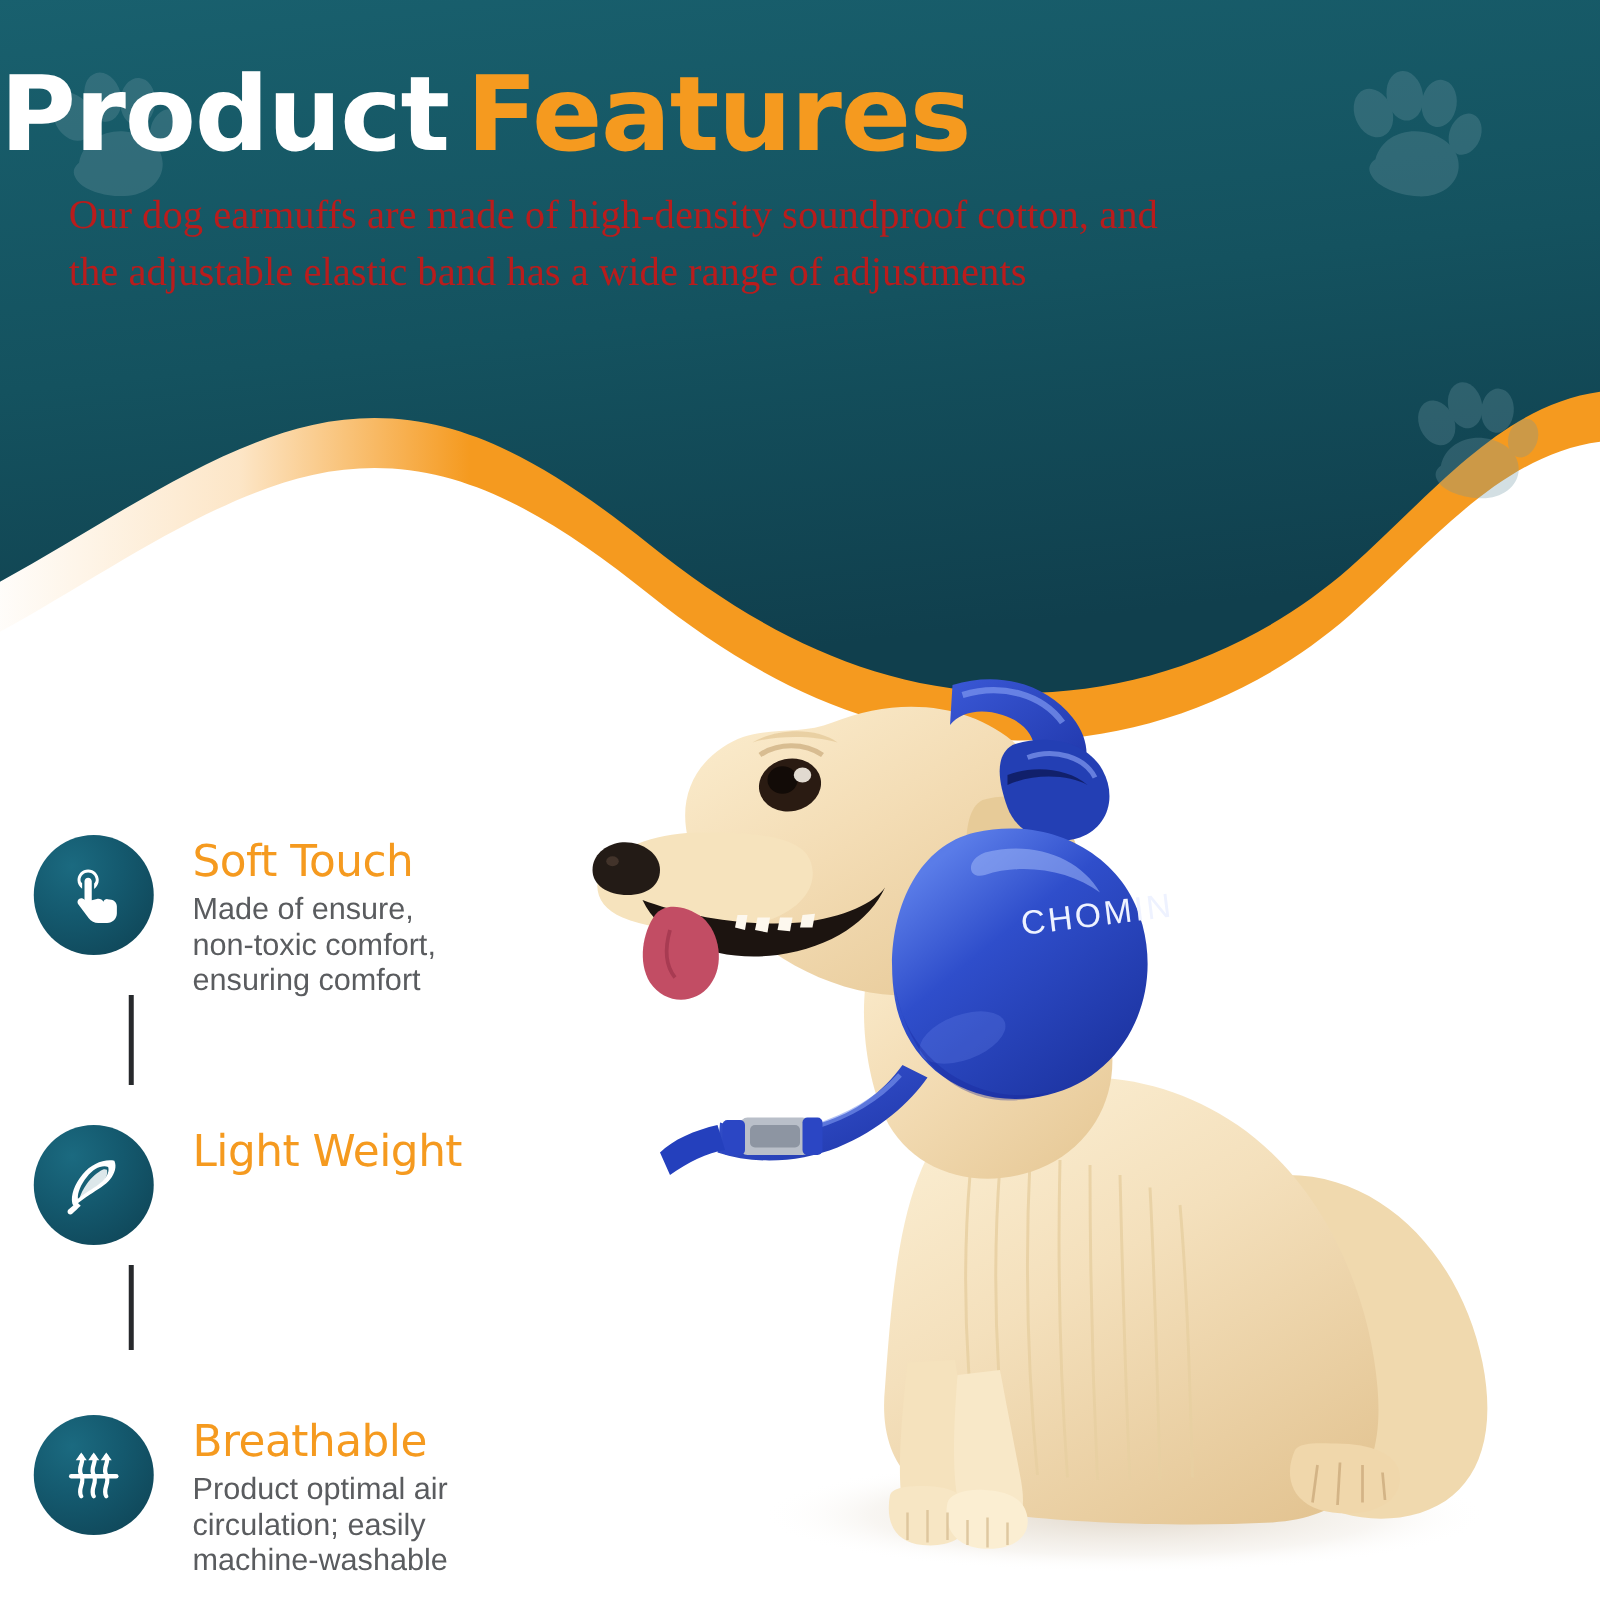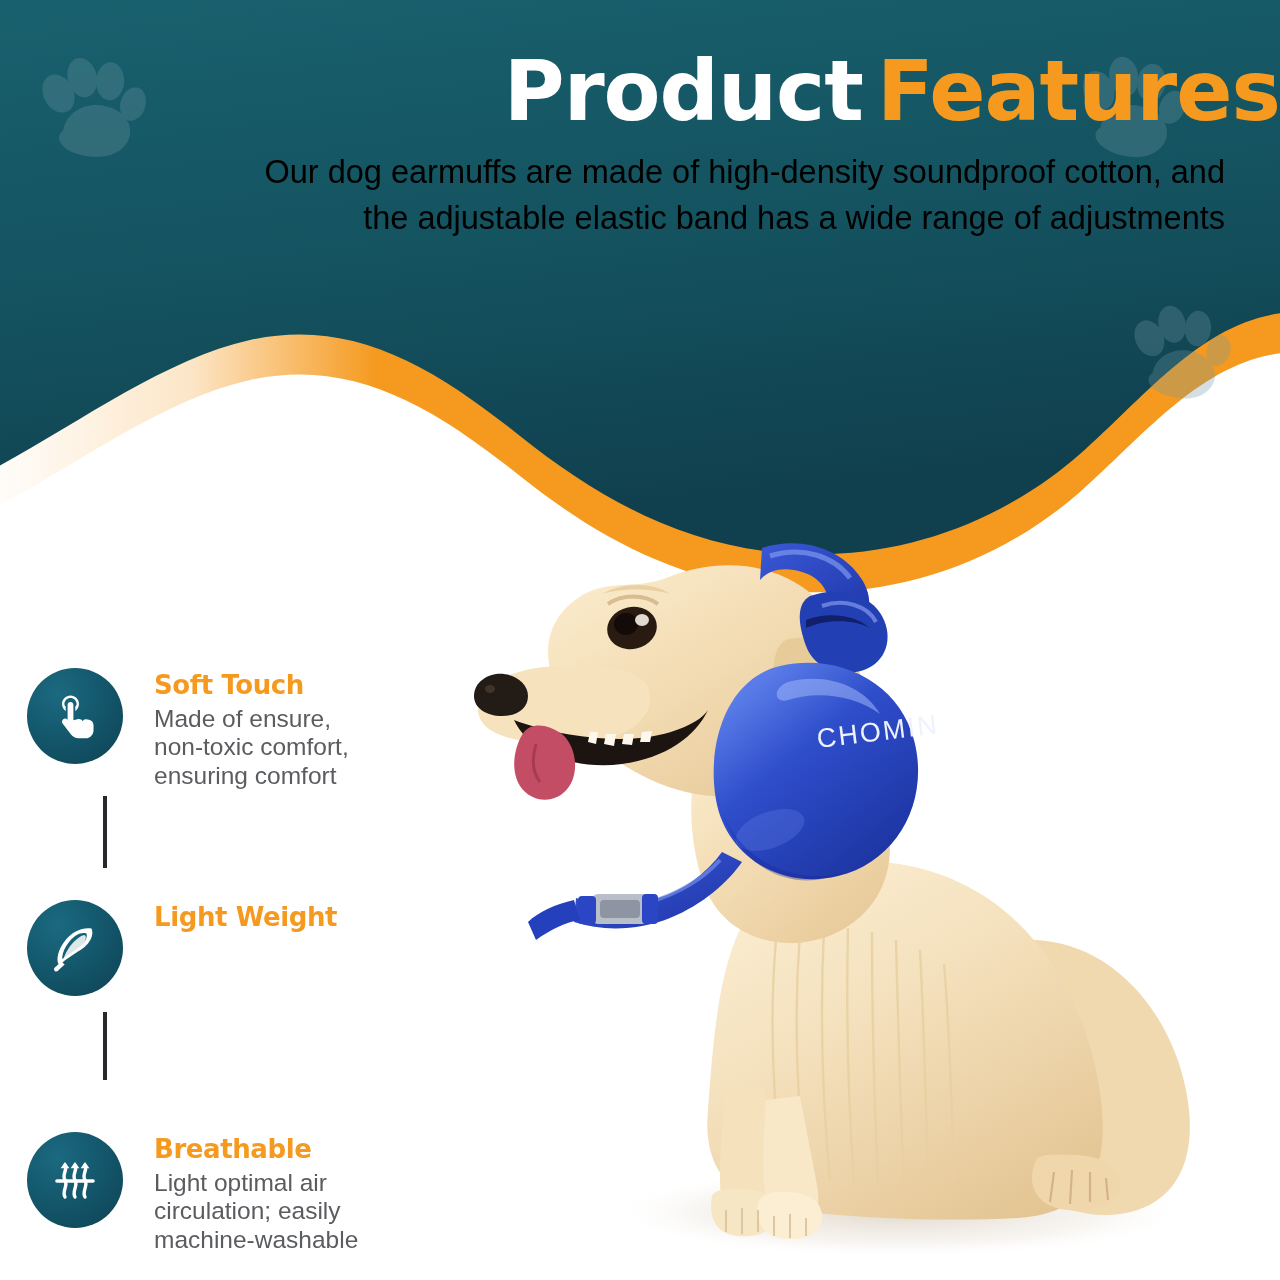--- a/index.html
+++ b/index.html
@@ -30,43 +30,43 @@
     pointer-events:none;
   }
   #header-band svg { display:block; width:1280px; height:620px; }
 
   #header-content {
     position:absolute;
     left:0; top:0;
     width:1280px;
     height:300px;
     z-index:4;
-    text-align:right;
+    text-align:left;
   }
 
   .title {
     margin-top:48px;
     font-family:"DejaVu Sans", sans-serif;
     font-weight:700;
     font-size:83px;
     line-height:1.05;
     letter-spacing:-1px;
     color:#ffffff;
     white-space:nowrap;
   }
   .title .word-b { color:#f59a1f; margin-left:14px; }
 
   .subtitle {
     margin:14px auto 0;
     width:1170px;
-    font-family:Liberation Sans, sans-serif;
+    font-family:Liberation Serif, serif;
     font-weight:400;
     font-size:32.5px;
     line-height:1.42;
-    color:#000000;
+    color:#b91c1c;
   }
   .subtitle .l2 { display:block; }
 
   
   .paw { position:absolute; z-index:3; opacity:.30; }
   .paw svg { display:block; }
   #paw-top-left   { left:36px;   top:52px;  transform:rotate(-9deg); }
   #paw-top-right  { left:1075px; top:52px;  transform:rotate(-4deg); }
   #paw-mid-right  { left:1128px; top:300px; transform:rotate(-7deg); }
 
@@ -119,22 +119,22 @@
     margin-left:-2px;
     z-index:1;
   }
   #connector-1 { top:796px; height:72px; }
   #connector-2 { top:1012px; height:68px; }
 
   .text-col { padding-top:4px; padding-left:4px; }
 
   .f-title {
     font-family:"DejaVu Sans", sans-serif;
-    font-weight:700;
-    font-size:26px;
+    font-weight:400;
+    font-size:35px;
     line-height:1.06;
     letter-spacing:-0.4px;
     color:#f59a1f;
     margin-bottom:5px;
     white-space:nowrap;
   }
   .f-desc {
     font-family:"Liberation Sans", sans-serif;
     font-weight:400;
     font-size:24.5px;
@@ -467,21 +467,21 @@
               <path d="M17,9 L21.4,15.2 L12.6,15.2 Z"></path>
               <path d="M27,9 L31.4,15.2 L22.6,15.2 Z"></path>
               <path d="M37,9 L41.4,15.2 L32.6,15.2 Z"></path>
             </g>
           </svg>
         </div>
       </div>
       <div class="text-col">
         <div class="f-title">Breathable</div>
         <div class="f-desc">
-          <span>Light optimal air</span>
+          <span>Product optimal air</span>
           <span>circulation; easily</span>
           <span>machine-washable</span>
         </div>
       </div>
     </div>
 
   </div>
 
 </div>
 

